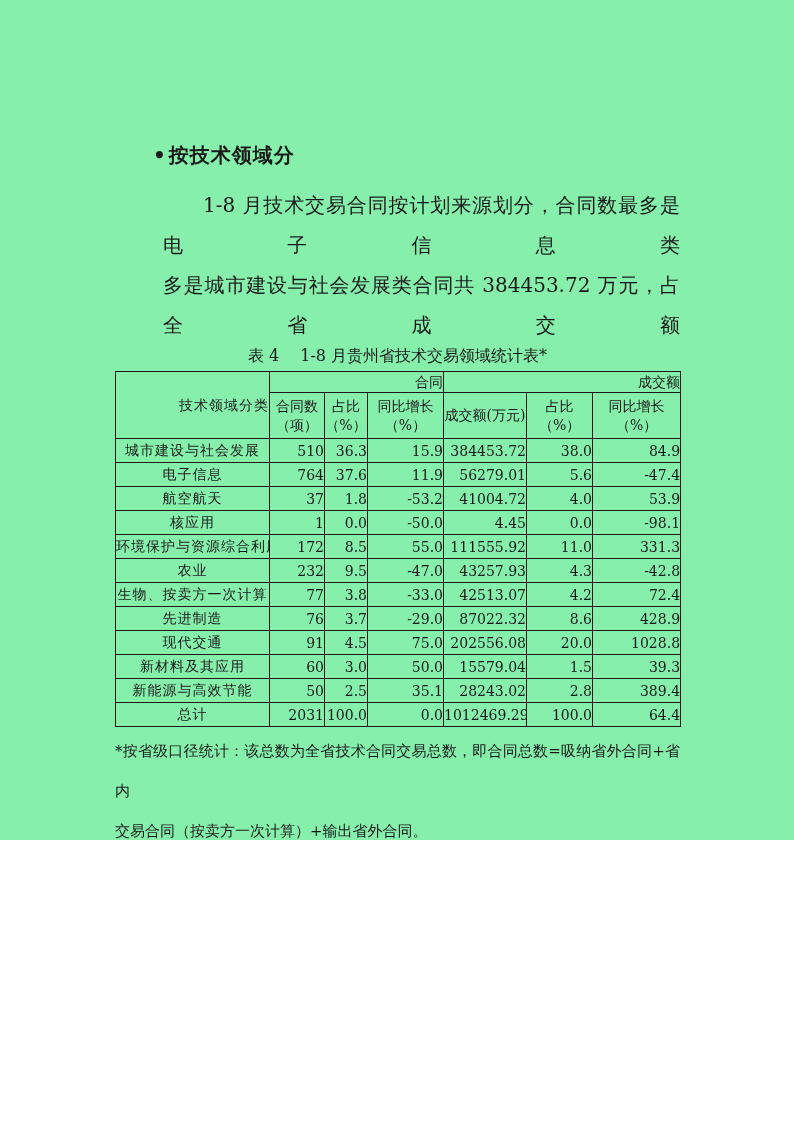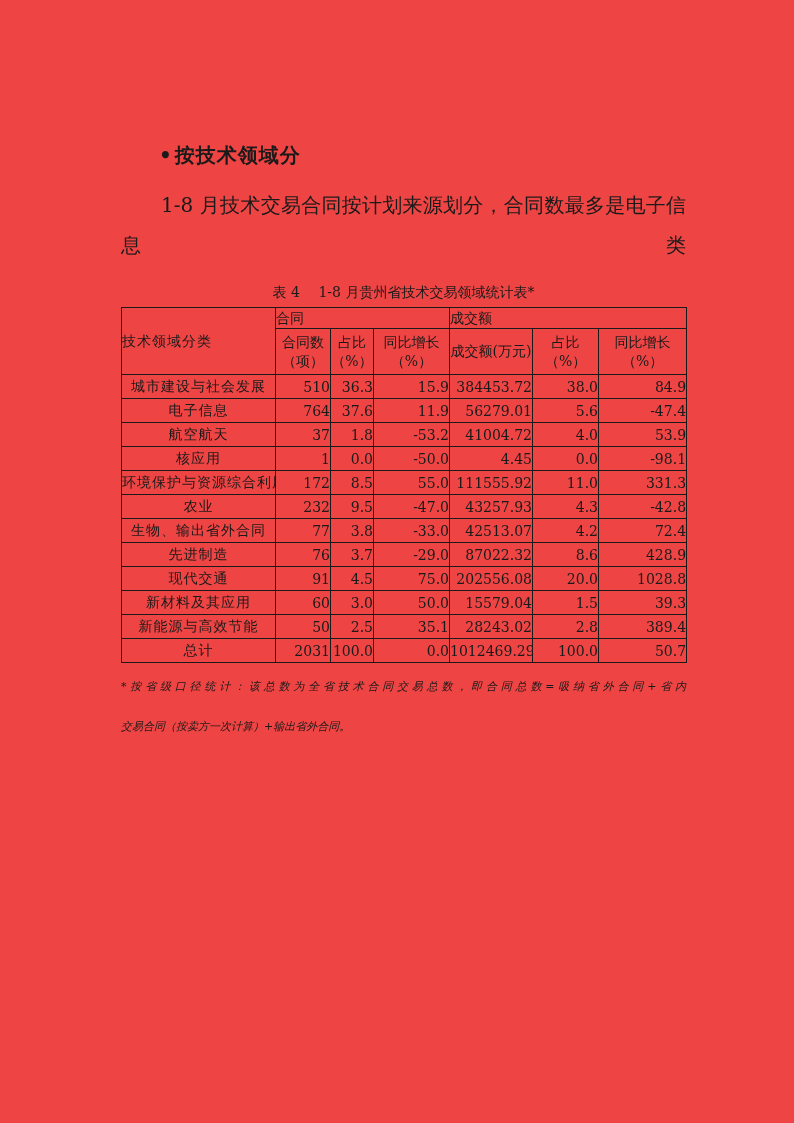--- a/index.html
+++ b/index.html
@@ -5,24 +5,23 @@
   * { box-sizing: border-box; }
   html, body { margin: 0; padding: 0; }
   body {
     width: 794px; height: 1123px;
     background: #ffffff;
     font-family: "DejaVu Serif", "Liberation Serif", serif;
     color: #1a1a1a;
   }
   .page {
     position: relative;
-    width: 794px; height: 1123px;
-    background: #ef4444;
+    width: 794px; height: 840px;
+    background: #86efac;
     overflow: hidden;
-    padding-left: 6px;
   }
   .content {
     padding-top: 143px;
     margin-left: 115px;
     width: 565px;
   }
   .heading {
     font-size: 20px;
     font-weight: bold;
     line-height: 24px;
@@ -33,70 +32,71 @@
   .para { margin-top: 18px; }
   .pline {
     font-size: 20px;
     line-height: 40px;
     white-space: nowrap;
   }
   .pline.j {
     white-space: normal;
     text-align: justify;
     text-align-last: justify;
+    margin-left: 48px;
   }
   .pline.first { text-indent: 40px; }
   .caption {
-    margin-top: 17px;
-    font-size: 14px;
+    margin-top: 1px;
+    font-size: 16px;
     line-height: 20px;
     text-align: center;
   }
   table.stats {
     margin-top: 5px;
     width: 565px;
     border-collapse: collapse;
     table-layout: fixed;
     font-size: 14px;
   }
   table.stats th, table.stats td {
     border: 1px solid #1a1a1a;
     font-weight: normal;
     padding: 0;
     overflow: hidden;
   }
-  tr.group-row th { height: 21px; line-height: 20px; text-align: left; }
+  tr.group-row th { height: 21px; line-height: 20px; text-align: right; }
   tr.sub-row th { height: 46px; line-height: 19px; text-align: center; vertical-align: middle; }
   th.cat-head { text-align: center; vertical-align: middle; letter-spacing: 1px; }
   table.stats td { height: 24px; vertical-align: middle; }
   td.cat { text-align: center; padding-left: 3px; letter-spacing: 1px; white-space: nowrap; }
   td.num { text-align: right; padding-right: 4px; }
   .footnote { margin-top: 4px; }
   .fline {
-    font-size: 11px;
+    font-size: 15px;
     line-height: 40px;
     white-space: nowrap;
-    font-style: italic;
   }
   .fline.j {
     white-space: normal;
     text-align: justify;
     text-align-last: justify;
   }
 </style>
 </head>
 <body>
 
 <div class="page">
   <div class="content">
 
     <div class="heading"><span class="bullet">•</span><span>按技术领域分</span></div>
 
     <div class="para">
       <div class="pline first j">1-8 月技术交易合同按计划来源划分，合同数最多是电子信息类</div>
+      <div class="pline j">多是城市建设与社会发展类合同共 384453.72 万元，占全省成交额</div>
     </div>
 
     <div class="caption">表 4　 1-8 月贵州省技术交易领域统计表*</div>
 
     <table class="stats">
       <colgroup>
         <col style="width:154px">
         <col style="width:55px">
         <col style="width:43px">
         <col style="width:76px">
@@ -168,21 +168,21 @@
           <tr>
             <td class="cat">农业</td>
             <td class="num">232</td>
             <td class="num">9.5</td>
             <td class="num">-47.0</td>
             <td class="num">43257.93</td>
             <td class="num">4.3</td>
             <td class="num">-42.8</td>
           </tr>
           <tr>
-            <td class="cat">生物、输出省外合同</td>
+            <td class="cat">生物、按卖方一次计算</td>
             <td class="num">77</td>
             <td class="num">3.8</td>
             <td class="num">-33.0</td>
             <td class="num">42513.07</td>
             <td class="num">4.2</td>
             <td class="num">72.4</td>
           </tr>
           <tr>
             <td class="cat">先进制造</td>
             <td class="num">76</td>
@@ -219,21 +219,21 @@
             <td class="num">2.8</td>
             <td class="num">389.4</td>
           </tr>
           <tr>
             <td class="cat">总计</td>
             <td class="num">2031</td>
             <td class="num">100.0</td>
             <td class="num">0.0</td>
             <td class="num">1012469.29</td>
             <td class="num">100.0</td>
-            <td class="num">50.7</td>
+            <td class="num">64.4</td>
           </tr>
         </tbody>
     </table>
 
     <div class="footnote">
       <div class="fline j">*按省级口径统计：该总数为全省技术合同交易总数，即合同总数=吸纳省外合同+省内</div>
       <div class="fline">交易合同（按卖方一次计算）+输出省外合同。</div>
     </div>
 
   </div>

